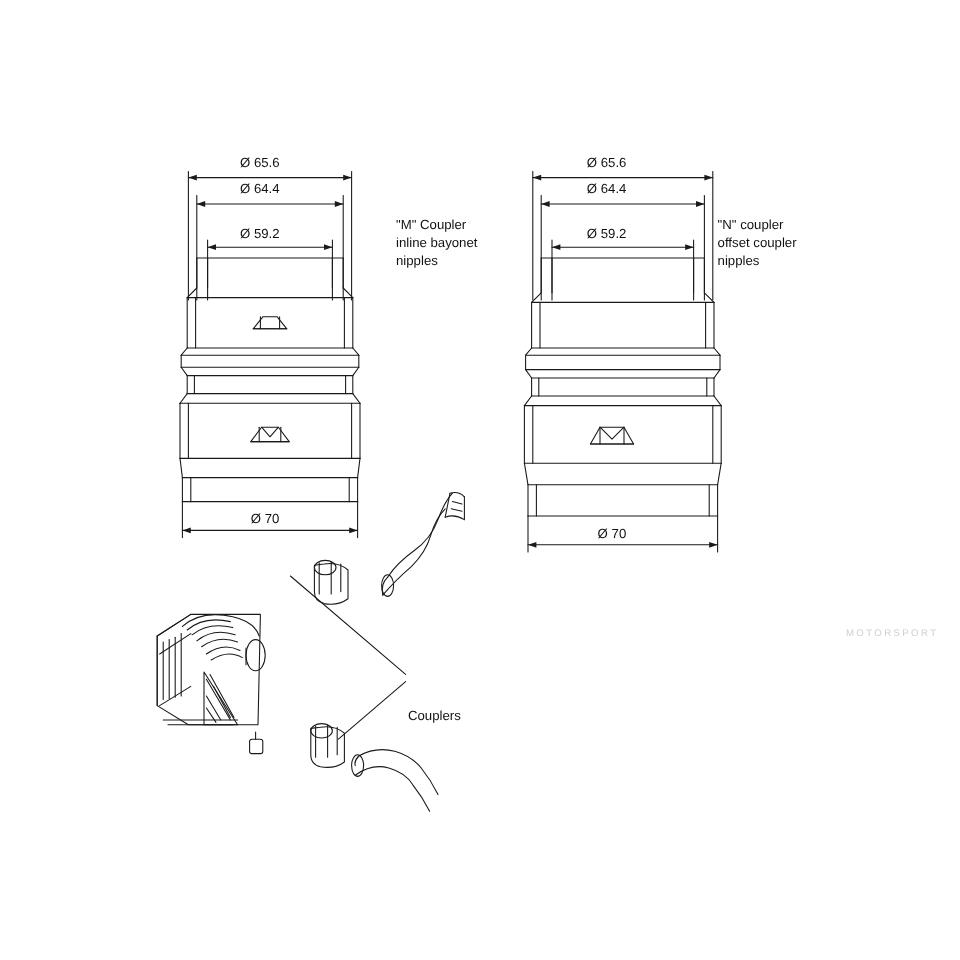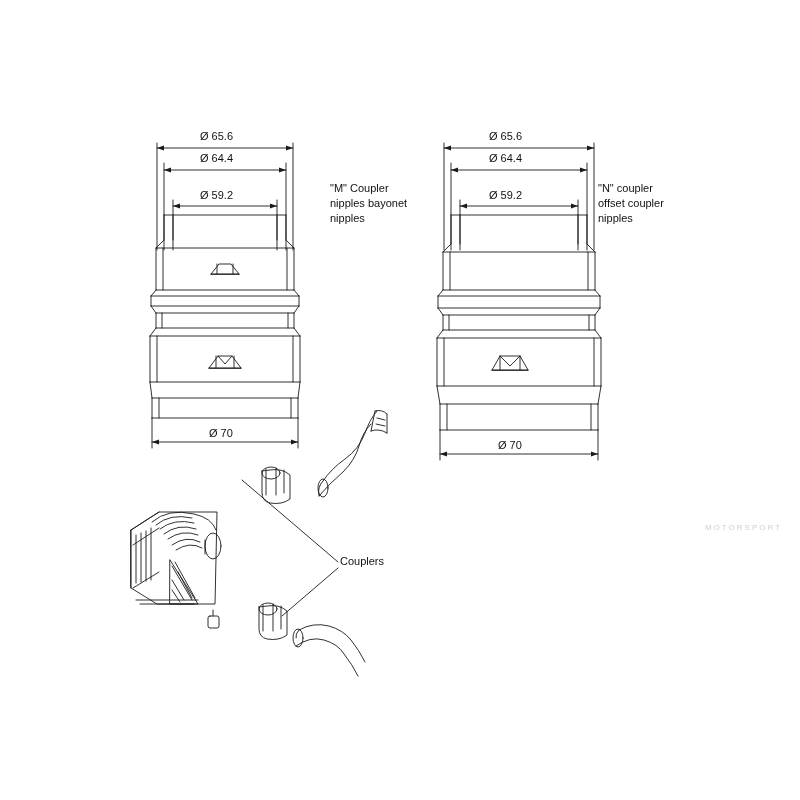--- a/index.html
+++ b/index.html
@@ -31,20 +31,21 @@
     position: absolute;
     font-size: 11px;
     color: #111;
     white-space: nowrap;
   }
   .callout {
     position: absolute;
     font-size: 11px;
     color: #111;
     white-space: nowrap;
+    margin-top: 36px;
   }
   .note-block {
     position: absolute;
     font-size: 11px;
     line-height: 15px;
     color: #111;
   }
   .wm {
     position: absolute;
     right: 18px;
@@ -314,21 +315,21 @@
   <div class="dim" style="left:200px; top:189px;">Ø 59.2</div>
   <div class="dim" style="left:209px; top:427px;">Ø 70</div>
 
   <div class="dim" style="left:489px; top:130px;">Ø 65.6</div>
   <div class="dim" style="left:489px; top:152px;">Ø 64.4</div>
   <div class="dim" style="left:489px; top:189px;">Ø 59.2</div>
   <div class="dim" style="left:498px; top:439px;">Ø 70</div>
 
   <div class="note-block" style="left:330px; top:181px;">
     <div>"M" Coupler</div>
-    <div>nipples bayonet</div>
+    <div>inline bayonet</div>
     <div>nipples</div>
   </div>
 
   <div class="note-block" style="left:598px; top:181px;">
     <div>"N" coupler</div>
     <div>offset coupler</div>
     <div>nipples</div>
   </div>
 
   <div class="callout" style="left:340px; top:555px;">Couplers</div>

